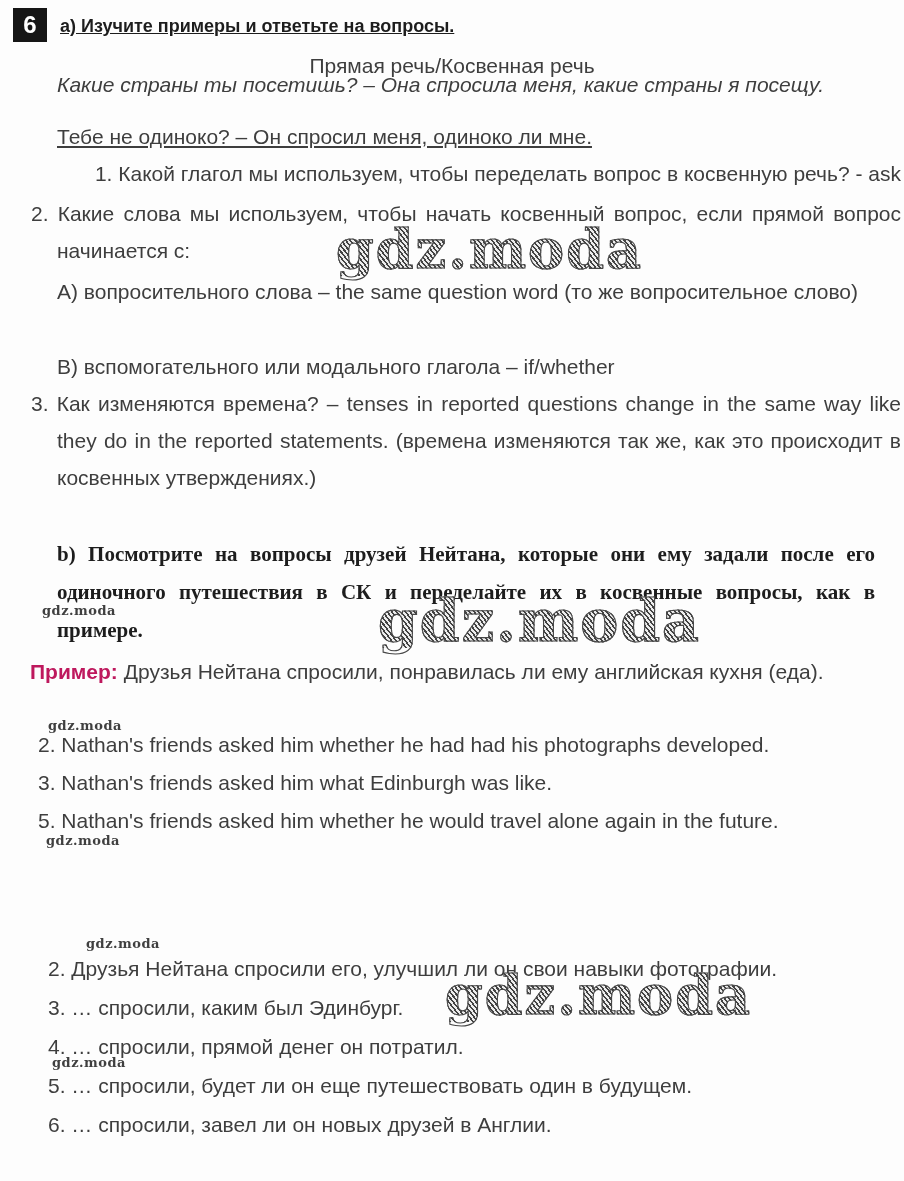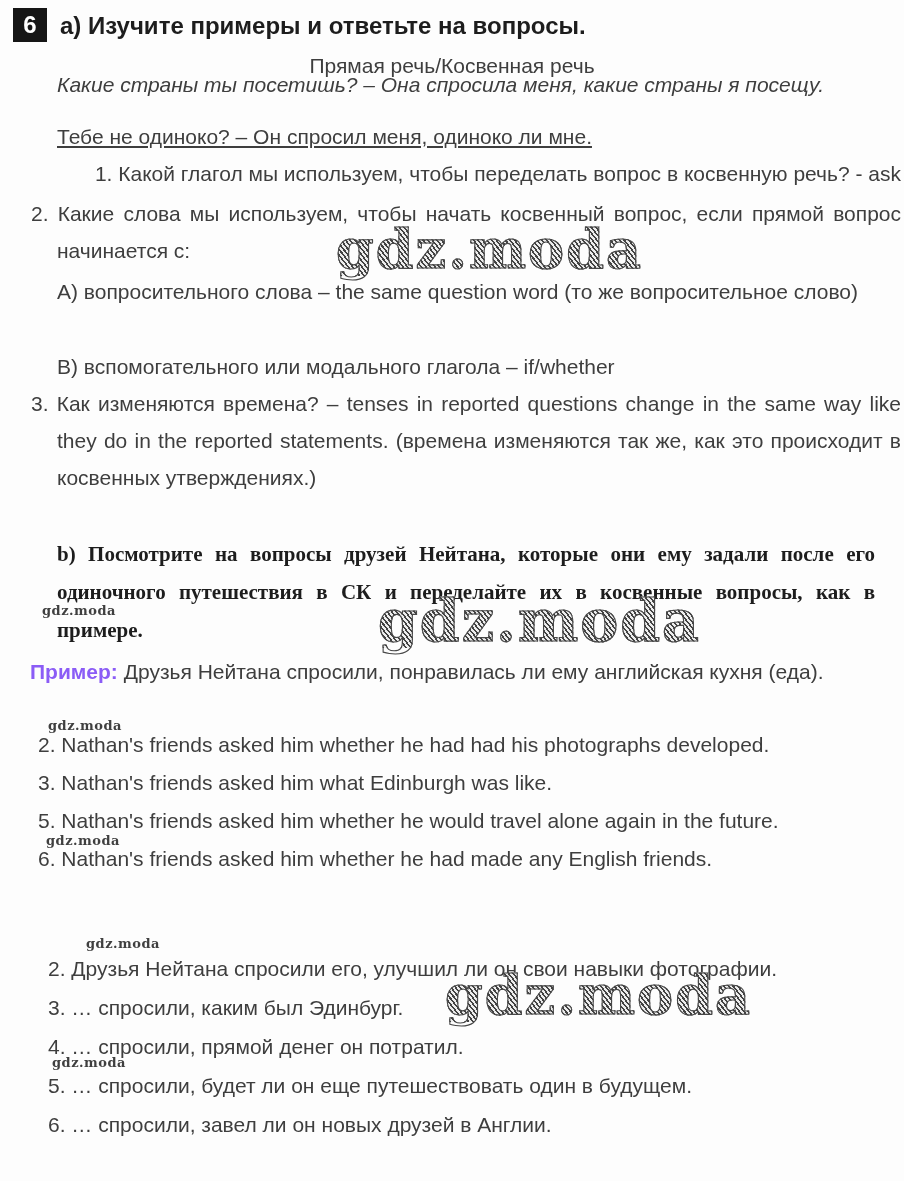--- a/index.html
+++ b/index.html
@@ -14,38 +14,38 @@
   }
   
   .hdr{position:absolute;top:8px;left:13px;display:flex;gap:13px;align-items:flex-start;}
   .badge{
     width:34px;height:34px;background:#161616;color:#ffffff;
     display:flex;align-items:center;justify-content:center;
     font-weight:bold;font-size:24px;flex:0 0 auto;
   }
   .hdr h1{
     margin:0;padding-top:5px;
-    font-size:24px;font-weight:bold;color:#1d1d1d;line-height:26px;
+    font-size:18px;font-weight:bold;color:#1d1d1d;line-height:26px;text-decoration:underline;
   }
   
   .subtitle{position:absolute;top:47px;left:0;width:100%;text-align:center;line-height:37px;margin:0;}
   .exline{position:absolute;left:57px;margin:0;line-height:37px;white-space:nowrap;}
   .ex1{top:66px;font-style:italic;} .ex2{top:118px;text-decoration:underline;}
   .item{position:absolute;margin:0;line-height:37px;}
   .lvl1{left:31px;width:844px;padding-left:26px;text-indent:-26px;text-align:right;}
   .lvl2{left:57px;width:818px;padding-left:38px;text-indent:-38px;}
   .just{text-align:justify;}
   .i1{top:155px;} .i2{top:195px;} .iA{top:273px;} .iB{top:348px;} .i3{top:385px;}
   
   .bhead{
     position:absolute;top:535px;left:57px;width:818px;margin:0;
     font-weight:bold;color:#1d1d1d;line-height:38px;text-align:justify;font-family:Liberation Serif, serif;
   }
   .primer{position:absolute;top:653px;left:30px;width:845px;margin:0;line-height:37px;}
-  .primer b{color:#8b5cf6;}
+  .primer b{color:#be185d;}
   .anslist{position:absolute;margin:0;padding:0;list-style:none;}
   .anslist p{margin:0 13px 16px 0;line-height:22px;white-space:nowrap;}
   .eng{top:734px;left:38px;}
   .rus{top:958px;left:48px;}
   .rus p{margin-bottom:17px;}
   
   .wm-big{
     position:absolute;margin:0;
     font-family:"DejaVu Serif", serif;font-weight:700;
     font-size:54px;line-height:54px;letter-spacing:2px;
@@ -90,21 +90,20 @@
   <p class="item lvl1 i3 just"><span>3.</span> <span>Как изменяются времена? – tenses in reported questions change in the same way like they do in the reported statements. (времена изменяются так же, как это происходит в косвенных утверждениях.)</span></p>
 
   <p class="bhead">b) Посмотрите на вопросы друзей Нейтана, которые они ему задали после его одиночного путешествия в СК и переделайте их в косвенные вопросы, как в примере.</p>
 
   <p class="primer"><b>Пример:</b> <span>Друзья Нейтана спросили, понравилась ли ему английская кухня (еда).</span></p>
 
   <div class="anslist eng">
     <p><span>2.</span> <span>Nathan's friends asked him whether he had had his photographs developed.</span></p>
     <p><span>3.</span> <span>Nathan's friends asked him what Edinburgh was like.</span></p>
     <p><span>5.</span> <span>Nathan's friends asked him whether he would travel alone again in the future.</span></p>
-    <p><span>6.</span> <span>Nathan's friends asked him whether he had made any English friends.</span></p>
   </div>
 
   <div class="anslist rus">
     <p><span>2.</span> <span>Друзья Нейтана спросили его, улучшил ли он свои навыки фотографии.</span></p>
     <p><span>3.</span> <span>… спросили, каким был Эдинбург.</span></p>
     <p><span>4.</span> <span>… спросили, прямой денег он потратил.</span></p>
     <p><span>5.</span> <span>… спросили, будет ли он еще путешествовать один в будущем.</span></p>
     <p><span>6.</span> <span>… спросили, завел ли он новых друзей в Англии.</span></p>
   </div>
 

